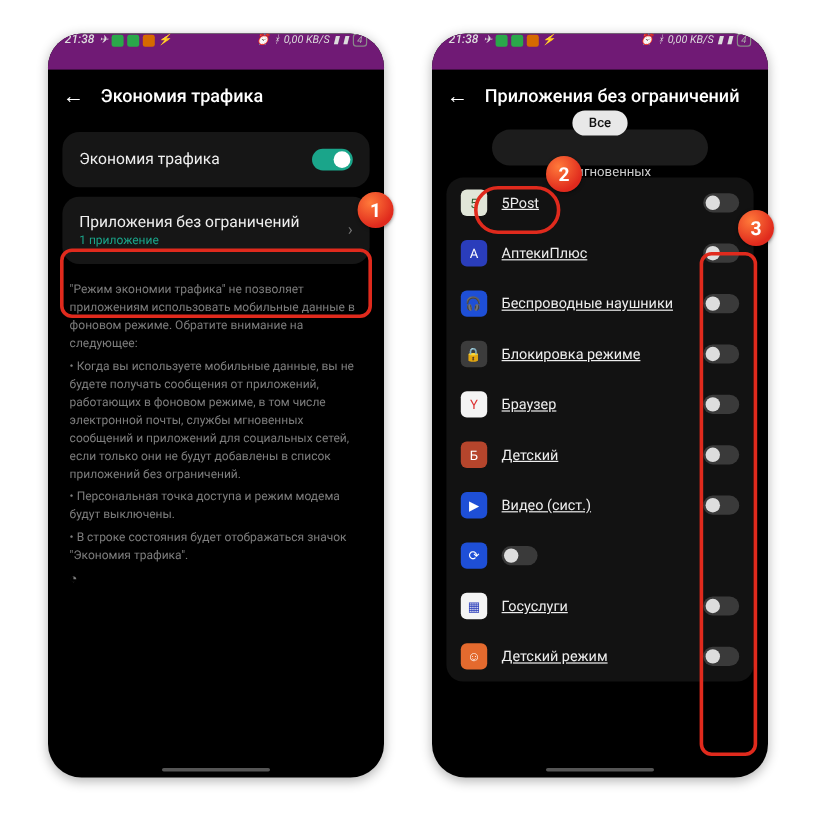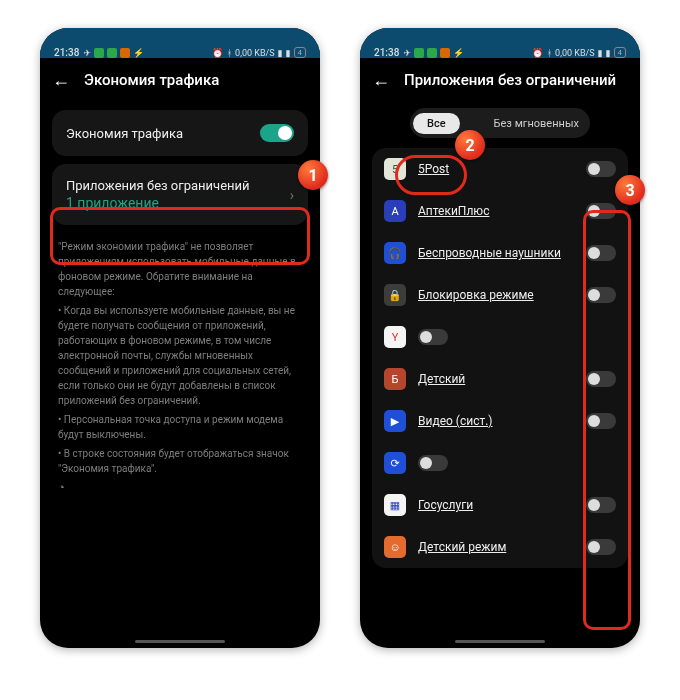--- a/index.html
+++ b/index.html
@@ -19,26 +19,27 @@
     border-radius: 28px;
     overflow: hidden;
     box-shadow: 0 2px 10px rgba(0,0,0,0.3);
   }
   .phone-left { left: 40px; top: 28px; }
   .phone-right { left: 360px; top: 28px; }
 
   .statusbar {
     height: 30px;
     display: flex;
-    align-items: flex-end;
+    align-items: flex-start;
     padding: 0 14px;
     color: #ddd;
     font-size: 10px;
     gap: 4px;
-    background: #0c4a6e;
+    background: #701a75;
+    font-style: italic;
   }
   .statusbar .time { font-weight: 500; }
   .sb-icons { display:flex; align-items:center; gap:3px; font-size:9px; }
   .sb-right { margin-left:auto; display:flex; align-items:center; gap:3px; font-size:9px; }
   .sb-pill { border:0.5px solid #888; border-radius:3px; padding:0 3px; font-size:8px; color:#aaa;}
   .sq { width:10px; height:10px; border-radius:2px; display:inline-block; }
   .sq-green { background:#2aa84a; }
   .sq-orange { background:#d66a00; }
 
   .header {
@@ -63,21 +64,21 @@
     margin-bottom: 8px;
   }
   .row {
     display: flex;
     align-items: center;
     padding: 14px 14px;
     color: #eee;
     font-size: 13px;
   }
   .row .lab { flex:1; }
-  .row .sub { color:#1aa58a; font-size:14px; margin-top:2px; }
+  .row .sub { color:#1aa58a; font-size:10px; margin-top:2px; }
   .chev { color:#777; font-size:14px; }
   .toggle {
     width: 34px; height: 18px; border-radius: 9px;
     background:#1aa58a; position:relative;
   }
   .toggle::after {
     content:""; position:absolute; right:2px; top:2px;
     width:14px; height:14px; border-radius:50%; background:#fff;
   }
 
@@ -88,28 +89,29 @@
     padding: 6px 6px 0 6px;
   }
   .desc p { margin-bottom:4px; }
 
   .drop { font-size:11px; }
 
   
   .tabs {
     display:flex;
     align-items:center;
-    justify-content:space-between;
+    justify-content:center;
     margin: 6px auto 10px;
     background:#1c1c1c;
     border-radius: 18px;
     width: 180px;
     height: 30px;
     padding:3px;
     gap:20px;
+    flex-direction:column;
   }
   .tab {
     flex:0 0 auto;
     padding: 4px 14px;
     border-radius: 14px;
     font-size:11px;
     color:#ccc;
   }
   .tab.active { background:#e8e8e8; color:#111; font-weight:500; }
 
@@ -268,20 +270,21 @@
           <div class="app-name">Беспроводные наушники</div>
           <div class="app-toggle"></div>
         </div>
         <div class="app-row">
           <div class="app-icon" style="background: rgb(60, 60, 60);">🔒</div>
           <div class="app-name">Блокировка режиме</div>
           <div class="app-toggle"></div>
         </div>
         <div class="app-row">
           <div class="app-icon" style="background: rgb(244, 244, 244); color: rgb(221, 51, 51);">Y</div>
+          <div class="app-name">Браузер</div>
           <div class="app-toggle"></div>
         </div>
         <div class="app-row">
           <div class="app-icon" style="background: rgb(181, 69, 44);">Б</div>
           <div class="app-name">Детский</div>
           <div class="app-toggle"></div>
         </div>
         <div class="app-row">
           <div class="app-icon" style="background: rgb(30, 79, 214);">▶</div>
           <div class="app-name">Видео (сист.)</div>

